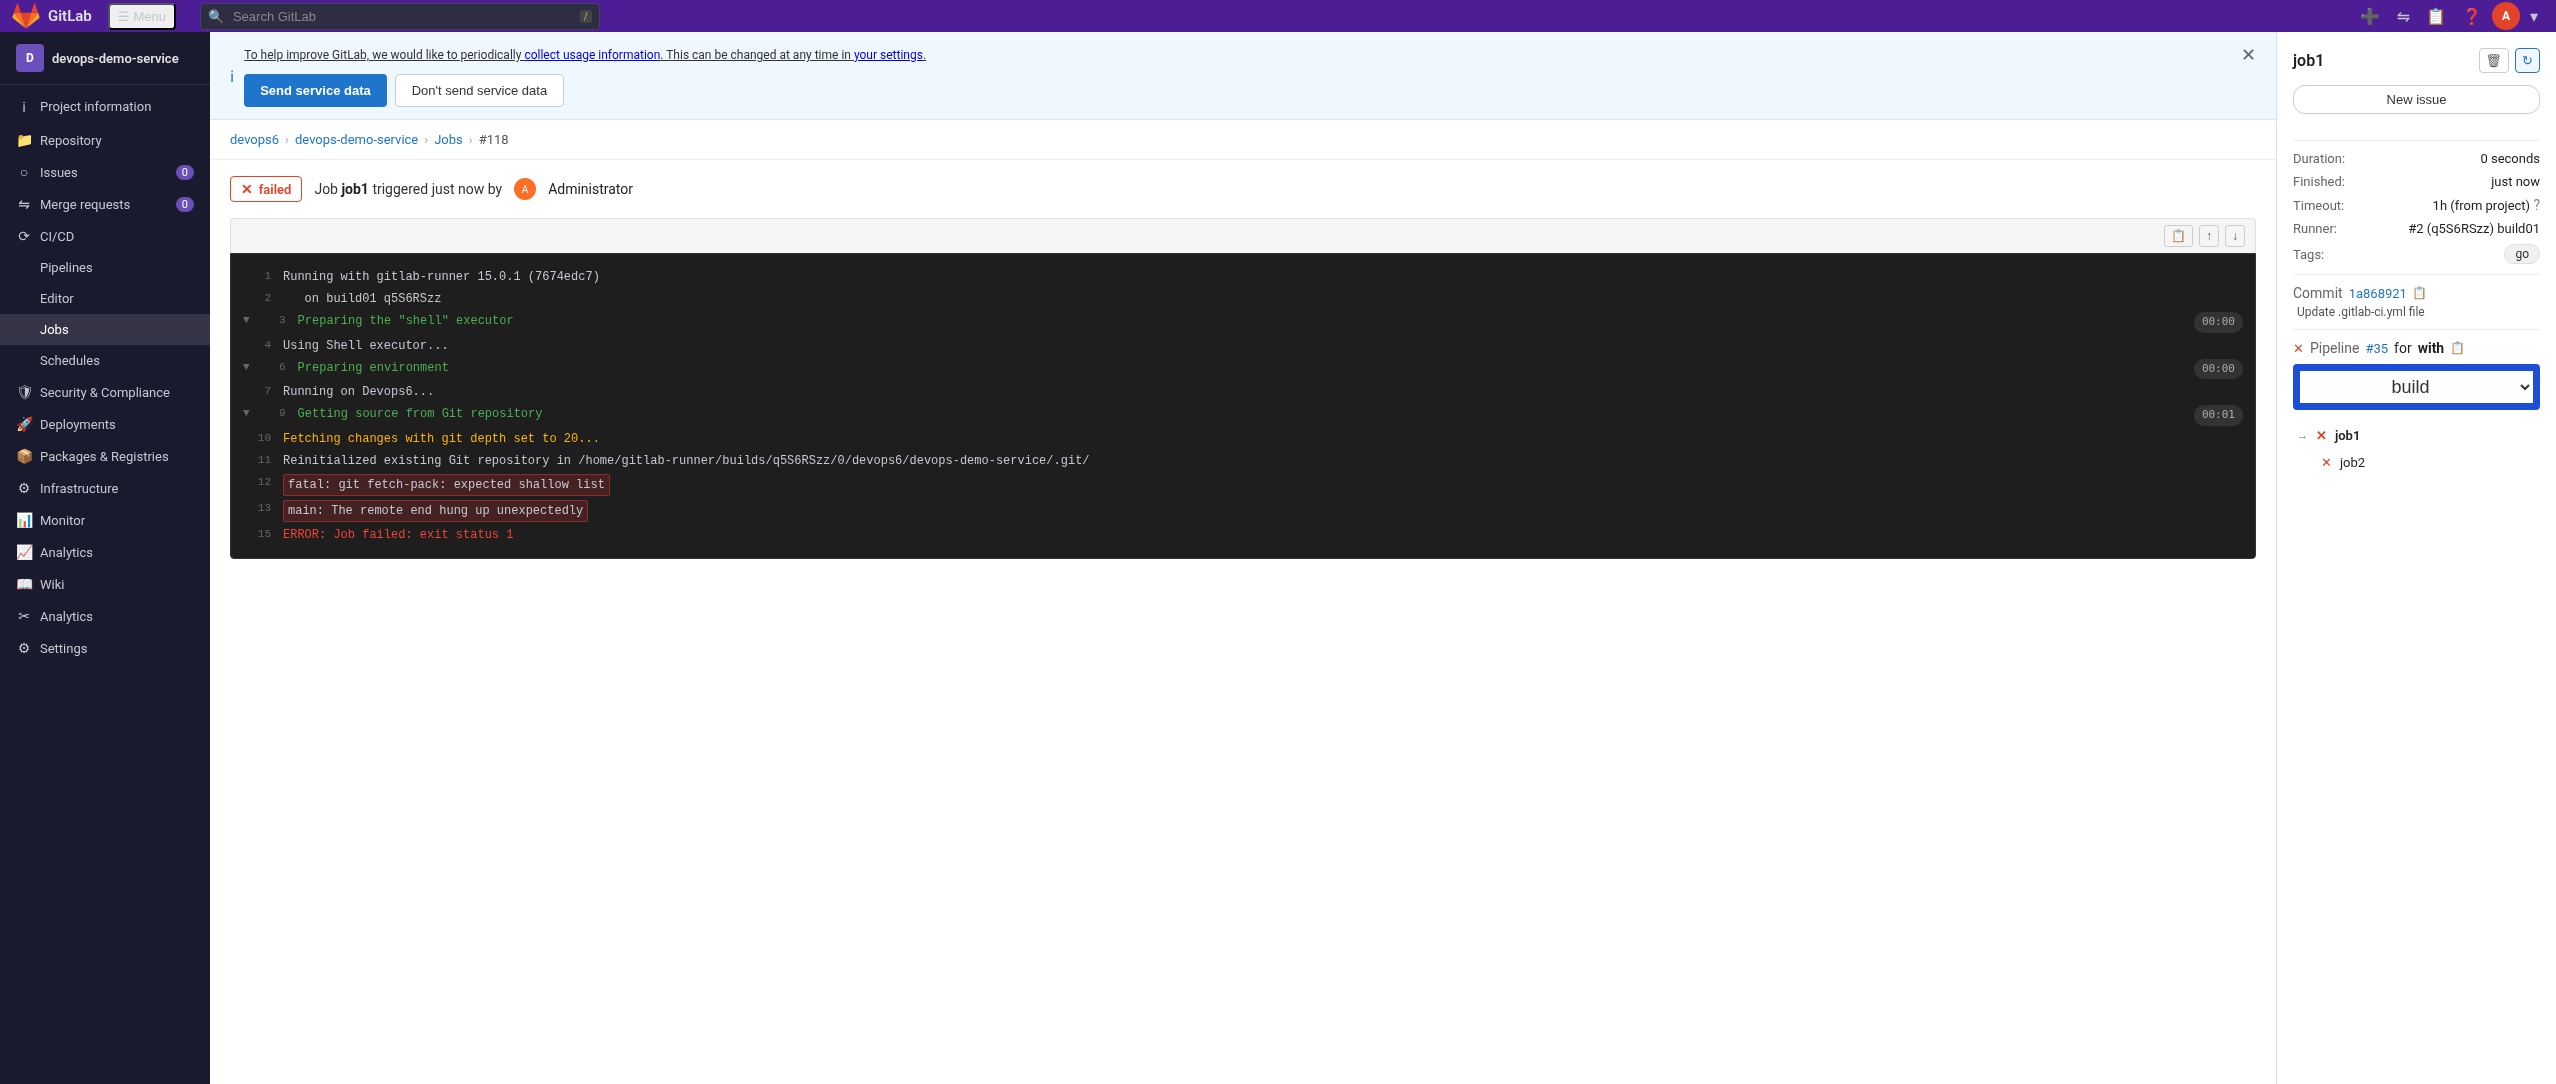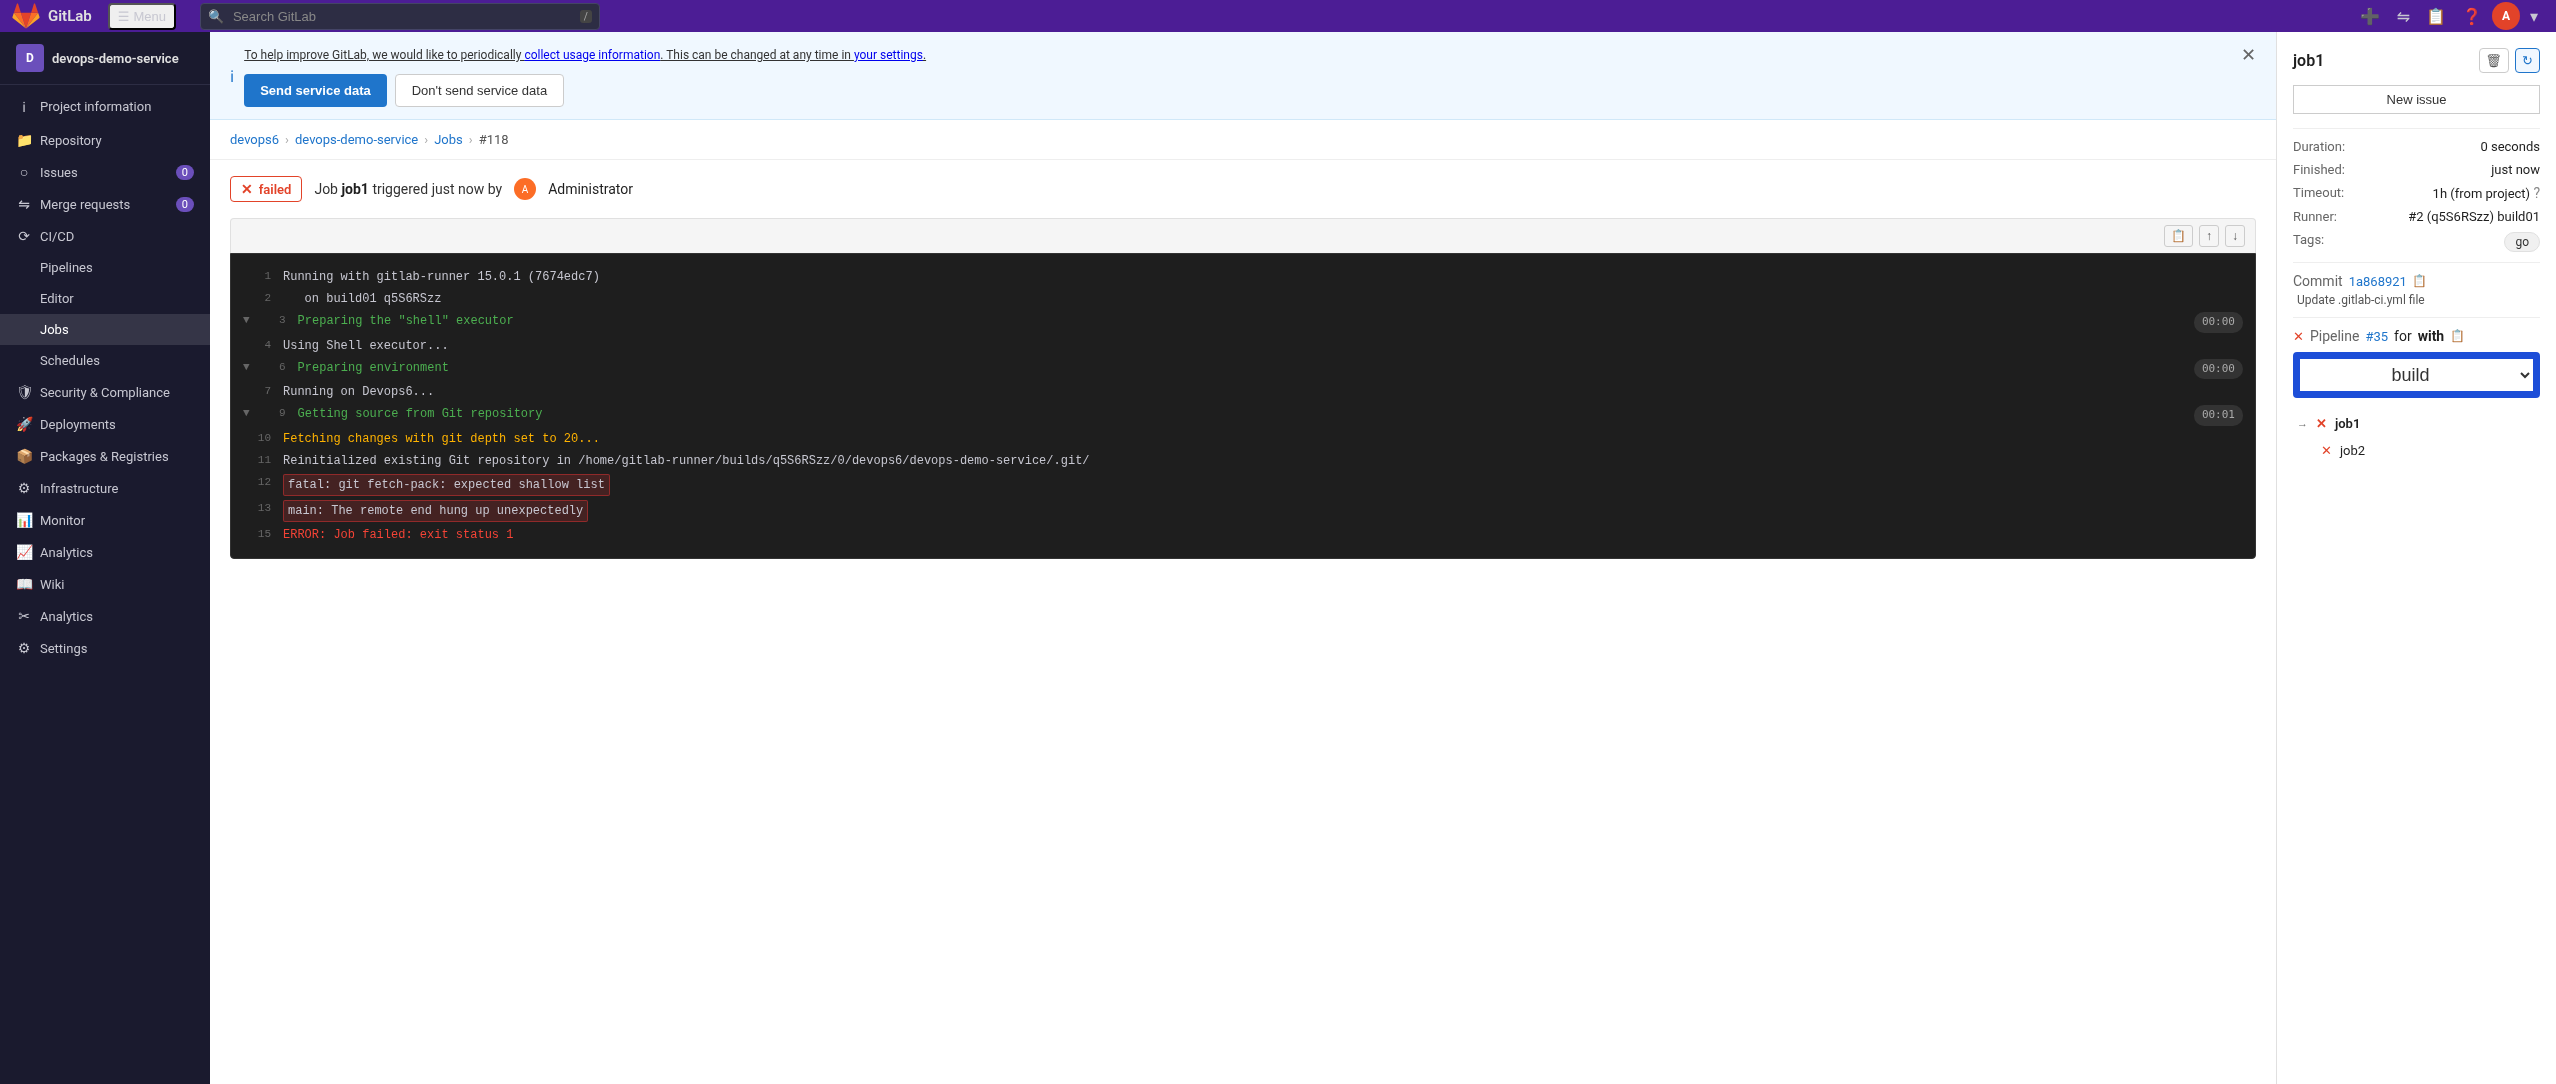--- a/index.html
+++ b/index.html
@@ -72,23 +72,23 @@
     .line-error-highlight { background: rgba(220, 50, 50, 0.2); border: 1px solid rgba(220, 50, 50, 0.5); border-radius: 2px; }
     .expand-icon { color: #666; margin-right: 8px; cursor: pointer; font-size: 11px; }
     .timing-badge { margin-left: auto; background: #333; color: #aaa; border-radius: 10px; font-size: 11px; padding: 2px 8px; font-family: monospace; flex-shrink: 0; }
 
     
     .right-panel { width: 280px; background: #fff; border-left: 1px solid #e0e0e0; padding: 16px; overflow-y: auto; flex-shrink: 0; }
     .right-panel-title { font-size: 16px; font-weight: 600; color: #1f1f1f; margin-bottom: 12px; display: flex; align-items: center; justify-content: space-between; }
     .right-panel-actions { display: flex; gap: 6px; }
     .rp-icon-btn { background: none; border: 1px solid #ccc; border-radius: 4px; padding: 4px 6px; cursor: pointer; font-size: 13px; color: #555; }
     .rp-icon-btn.blue { border-color: #1f75cb; color: #1f75cb; background: #f0f7ff; }
-    .new-issue-btn { background: white; border: 1px solid #ccc; border-radius: 0; padding: 6px 14px; font-size: 13px; cursor: pointer; color: #333; width: 100%; margin-bottom: 4px; }
+    .new-issue-btn { background: white; border: 1px solid #ccc; border-radius: 12px; padding: 6px 14px; font-size: 13px; cursor: pointer; color: #333; width: 100%; margin-bottom: 16px; }
     .rp-divider { border: none; border-top: 1px solid #eee; margin: 10px 0; }
-    .rp-row { display: flex; justify-content: space-between; align-items: flex-start; margin-bottom: 8px; font-size: 13px; }
+    .rp-row { display: flex; justify-content: space-between; align-items: center; margin-bottom: 8px; font-size: 13px; }
     .rp-label { color: #666; }
     .rp-value { color: #1f1f1f; text-align: right; }
     .tag-badge { background: #f0f0f0; border: 1px solid #e0e0e0; border-radius: 12px; padding: 2px 10px; font-size: 12px; color: #333; }
     .commit-link { color: #1f75cb; text-decoration: none; font-size: 13px; }
     .rp-commit-row { display: flex; align-items: center; gap: 6px; margin-bottom: 4px; }
     .copy-icon { color: #888; cursor: pointer; font-size: 12px; }
     .pipeline-row { display: flex; align-items: center; gap: 6px; margin-bottom: 8px; }
     .fail-icon { color: #e24329; font-size: 13px; }
     .pipeline-link { color: #1f75cb; text-decoration: none; font-size: 13px; }
     .pipeline-select { border: 7px solid #1d4ed8; border-radius: 4px; padding: 5px 8px; font-size: 18px; width: 100%; color: #333; background: white; margin-bottom: 12px; cursor: pointer; text-align: center; }

